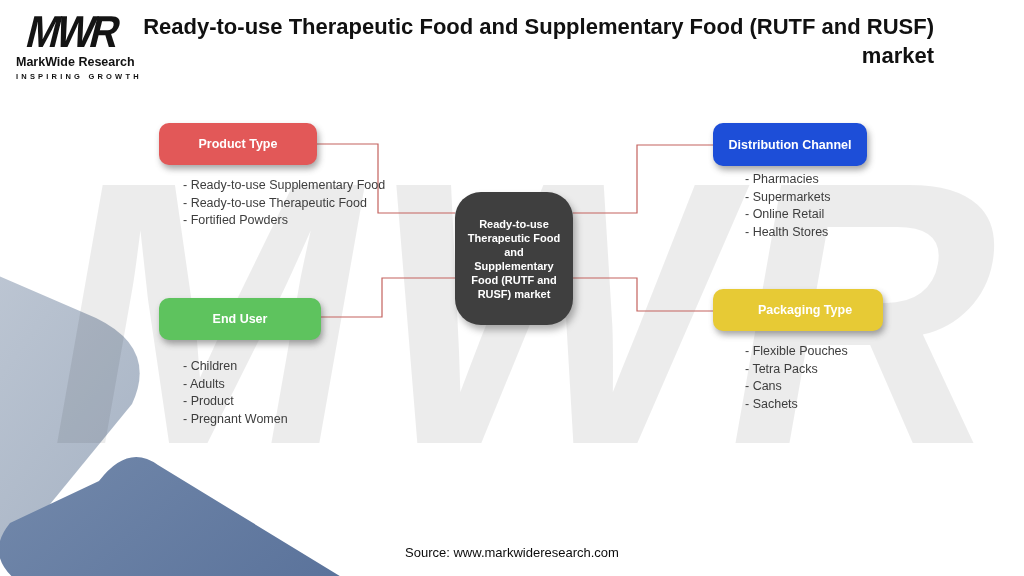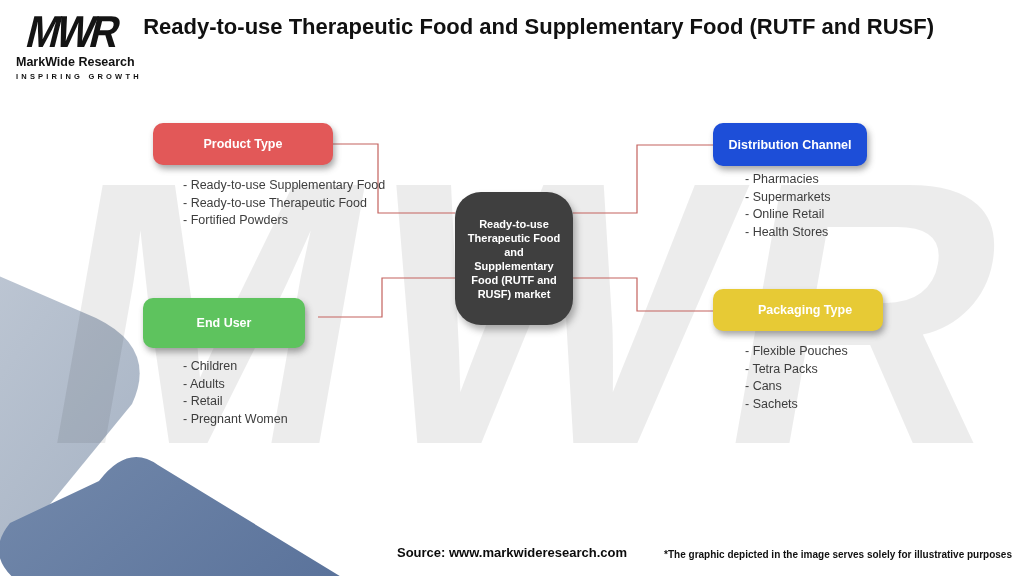--- a/index.html
+++ b/index.html
@@ -30,41 +30,41 @@
   
   .connectors{position:absolute;left:0;top:0;z-index:3;}
   .connectors polyline{fill:none;stroke-width:1.2px;}
   
   .seg-box{
     position:absolute;z-index:4;border-radius:10px;
     display:flex;align-items:center;justify-content:center;
     color:#fff;font-weight:bold;font-size:12.5px;
     box-shadow:2px 4px 6px rgba(60,60,60,.45);
   }
-  #box-pt{left:153px;top:123px;width:180px;height:42px;text-align:center;}
+  #box-pt{left:159px;top:123px;width:158px;height:42px;text-align:center;}
   #box-dc{left:713px;top:123px;width:154px;height:43px;}
-  #box-eu{left:143px;top:298px;width:162px;height:50px;}
+  #box-eu{left:159px;top:298px;width:162px;height:42px;}
   #box-pk{left:713px;top:289px;width:156px;height:42px;padding-left:14px;}
   .seg-list{position:absolute;z-index:4;font-size:12.5px;color:#3d3d3d;line-height:17.5px;white-space:nowrap;}
   #list-pt{left:183px;top:177px;}
   #list-dc{left:745px;top:171px;}
   #list-eu{left:183px;top:358px;}
   #list-pk{left:745px;top:343px;}
   
   .center-node{
     position:absolute;z-index:4;left:455px;top:192px;width:118px;height:133px;
     border-radius:26px;display:flex;align-items:center;justify-content:center;
     text-align:center;font-weight:bold;font-size:11px;line-height:14px;
     padding:0;box-sizing:border-box;box-shadow:3px 5px 7px rgba(60,60,60,.4);
   }
   .center-node span{display:block;padding:10px 12px;}
   
   .footer-source{
     position:absolute;z-index:4;left:0;right:0;top:545px;text-align:center;
-    font-weight:bold;font-size:13px;color:#0b0b0b;
+    font-weight:normal;font-size:13px;color:#0b0b0b;
   }
   .footer-disclaimer{
     position:absolute;z-index:4;right:12px;top:549px;
     font-size:10px;font-weight:600;color:#111;
   }
 </style>
 </head>
 <body>
 
 <div class="stage">
@@ -87,20 +87,21 @@
   <div class="watermark">MWR</div>
 
   <div class="logo">
     <div class="logo-mark">MWR</div>
     <div class="logo-name">MarkWide Research</div>
     <div class="logo-tagline">INSPIRING GROWTH</div>
   </div>
 
   <div class="title">
     <div>Ready-to-use Therapeutic Food and Supplementary Food (RUTF and RUSF)</div>
+    <div>market</div>
   </div>
 
   <svg class="connectors" width="1024" height="576" viewBox="0 0 1024 576">
     <polyline points="307,144 378,144 378,213 455,213" stroke="#c4625e"></polyline>
     <polyline points="318,317 382,317 382,278 455,278" stroke="#c4625e"></polyline>
     <polyline points="573,213 637,213 637,145 713,145" stroke="#c4625e"></polyline>
     <polyline points="573,278 637,278 637,311 713,311" stroke="#c4625e"></polyline>
   </svg>
 
   <div class="center-node" style="background: rgb(63, 63, 63); color: rgb(255, 255, 255);">
@@ -125,30 +126,29 @@
     <div>- Online Retail</div>
     <div>- Health Stores</div>
   </div>
 
   <div class="seg-box" id="box-eu" style="background: rgb(94, 195, 94);">
     <span>End User</span>
   </div>
   <div class="seg-list" id="list-eu">
     <div>- Children</div>
     <div>- Adults</div>
-    <div>- Retail</div>
+    <div>- Product</div>
     <div>- Pregnant Women</div>
   </div>
 
   <div class="seg-box" id="box-pk" style="background: rgb(231, 202, 53);">
     <span>Packaging Type</span>
   </div>
   <div class="seg-list" id="list-pk">
     <div>- Flexible Pouches</div>
     <div>- Tetra Packs</div>
     <div>- Cans</div>
     <div>- Sachets</div>
   </div>
 
   <div class="footer-source">Source: www.markwideresearch.com</div>
-  <div class="footer-disclaimer">*The graphic depicted in the image serves solely for illustrative purposes</div>
 
 </div>
 
 </body></html>

